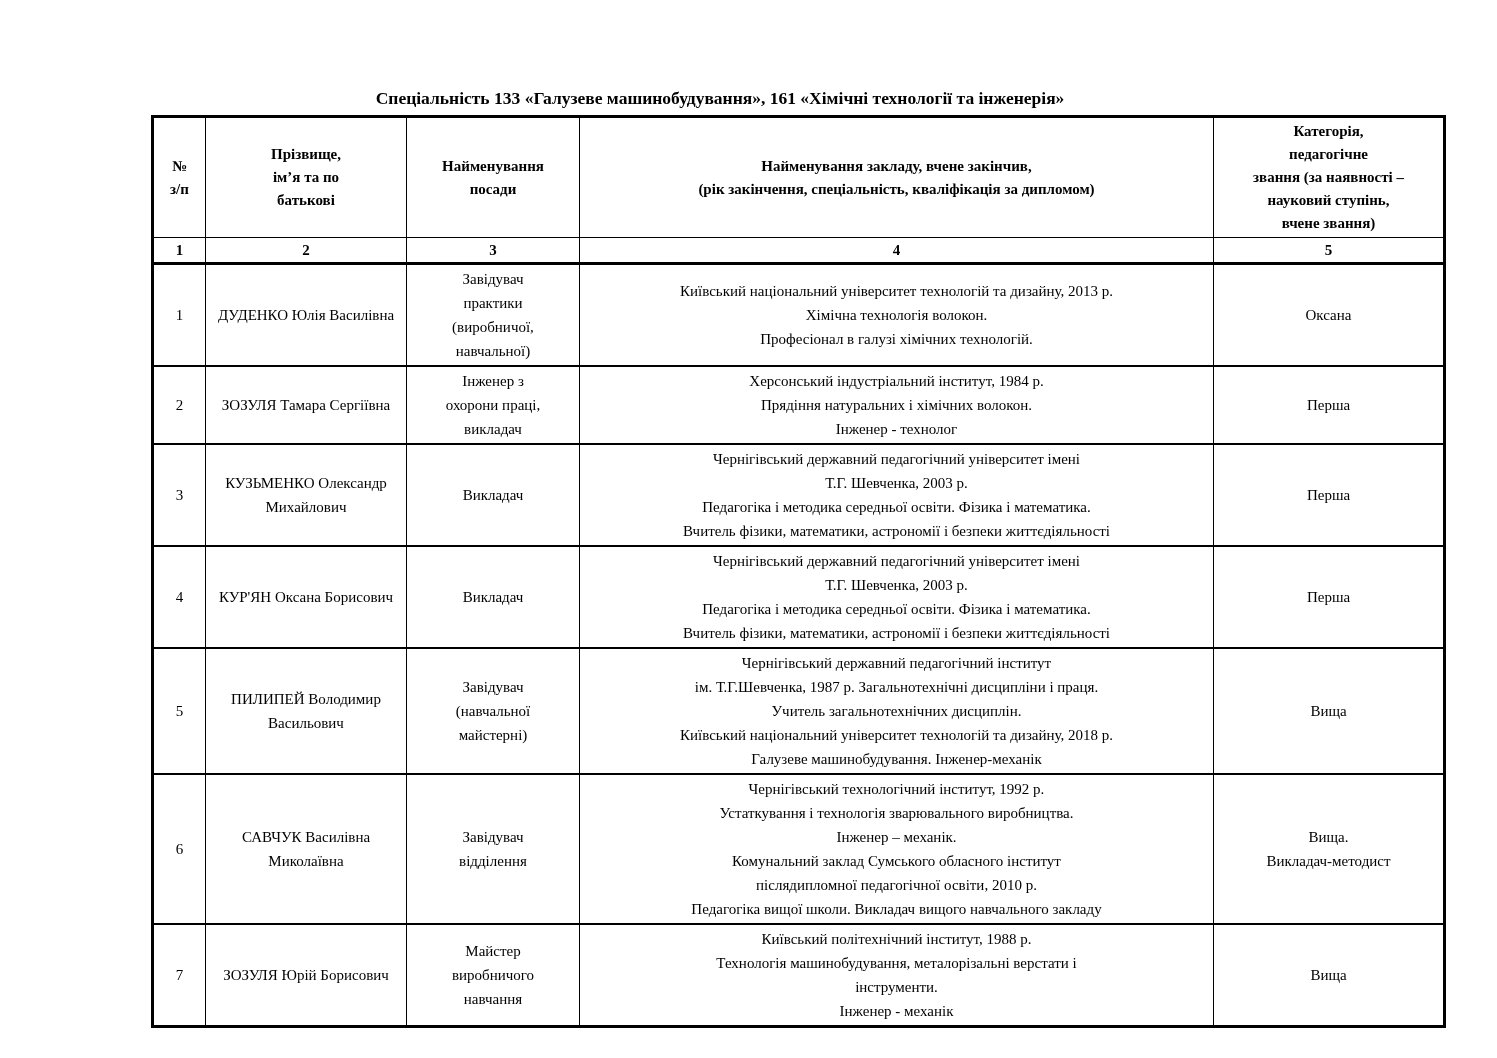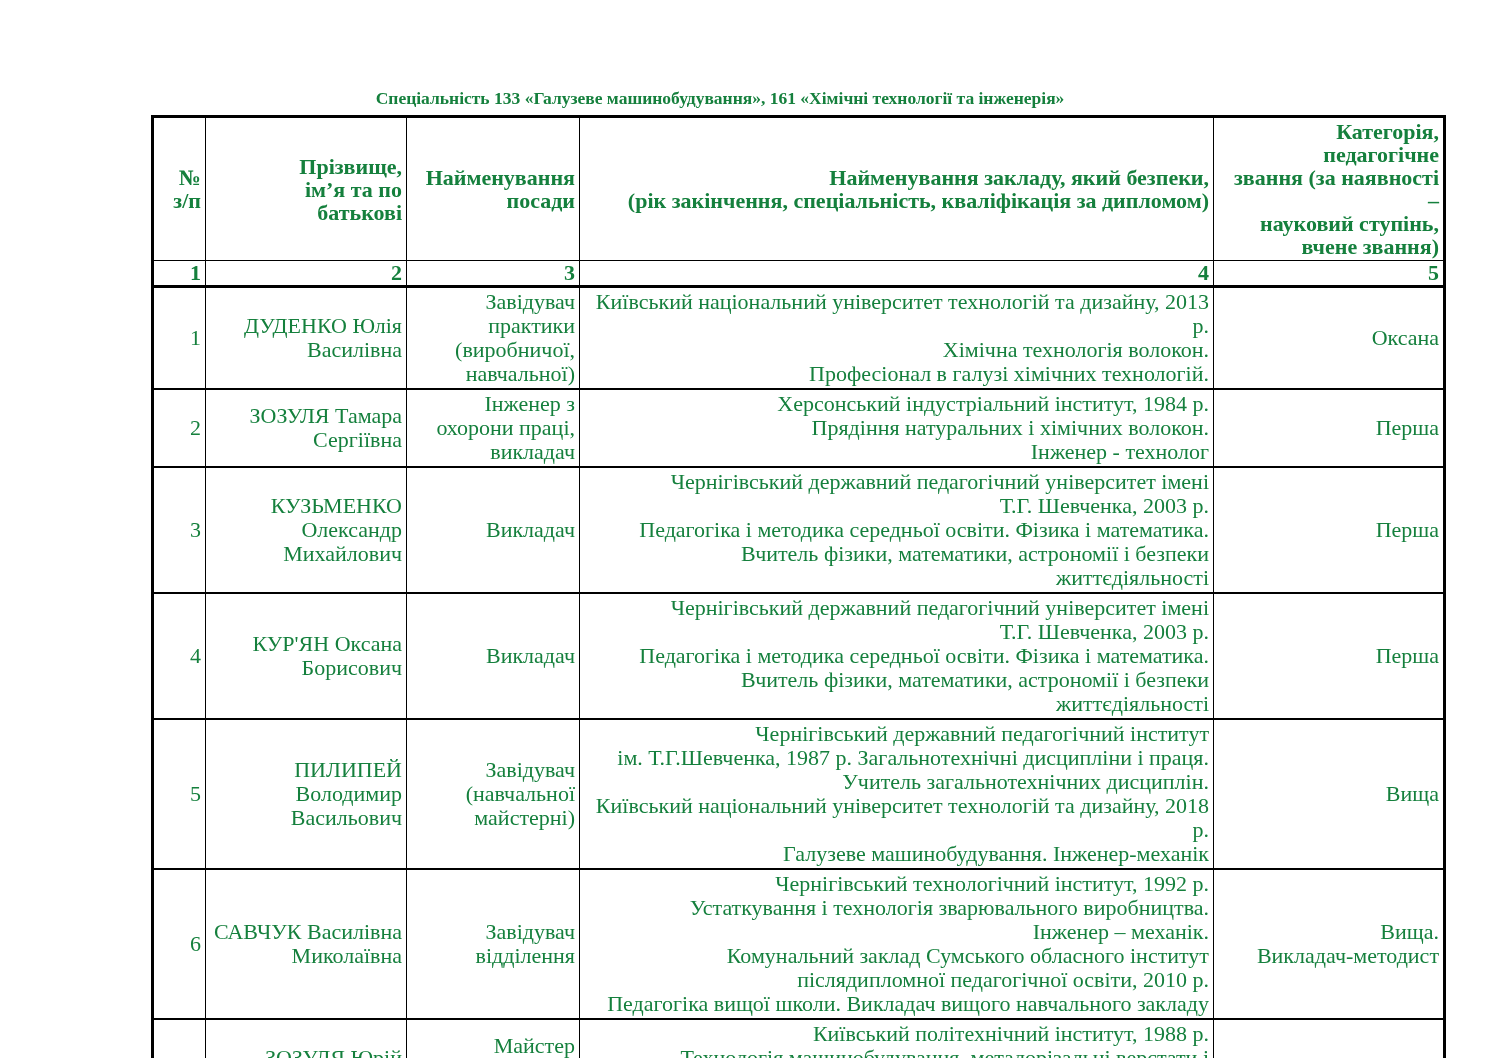--- a/index.html
+++ b/index.html
@@ -1,21 +1,21 @@
 <!DOCTYPE html>
 <html><head>
 <meta charset="utf-8">
 <style>
   html,body{margin:0;padding:0;background:#ffffff;}
   .page{
     position:relative;
     width:1497px;height:1058px;
     background:#ffffff;
     font-family:"Liberation Serif", serif;
-    color:#15803d;
+    color:#000000;
     overflow:hidden;
   }
   .doc-title{
     position:absolute;
     top:88px;left:150px;width:1140px;
     text-align:center;
     font-size:17.5px;
     font-weight:bold;
     white-space:nowrap;
   }
@@ -23,23 +23,23 @@
   table.roster{
     border-collapse:collapse;
     table-layout:fixed;
     width:1292px;
     border:3px solid #000;
   }
   table.roster td{
     border:1px solid #000;
     border-top-width:2px;
     border-bottom-width:2px;
-    font-size:22px;
+    font-size:15px;
     line-height:24px;
-    text-align:right;
+    text-align:center;
     vertical-align:middle;
     padding:2px 4px;
     white-space:pre-line;
     overflow:hidden;
   }
   tr.hdr td{
     font-weight:bold;
     line-height:23px;
     border-bottom-width:1px;
   }
@@ -75,21 +75,21 @@
       </colgroup>
       <tbody>
         <tr class="hdr" style="height:118px">
           <td>№
 з/п</td>
           <td>Прізвище,
 ім’я та по
 батькові</td>
           <td>Найменування
 посади</td>
-          <td>Найменування закладу, який безпеки,
+          <td>Найменування закладу, вчене закінчив,
 (рік закінчення, спеціальність, кваліфікація за дипломом)</td>
           <td>Категорія,
 педагогічне
 звання (за наявності –
 науковий ступінь,
 вчене звання)</td>
         </tr>
         <tr class="numbers" style="height:26px">
           <td>1</td>
           <td>2</td>

